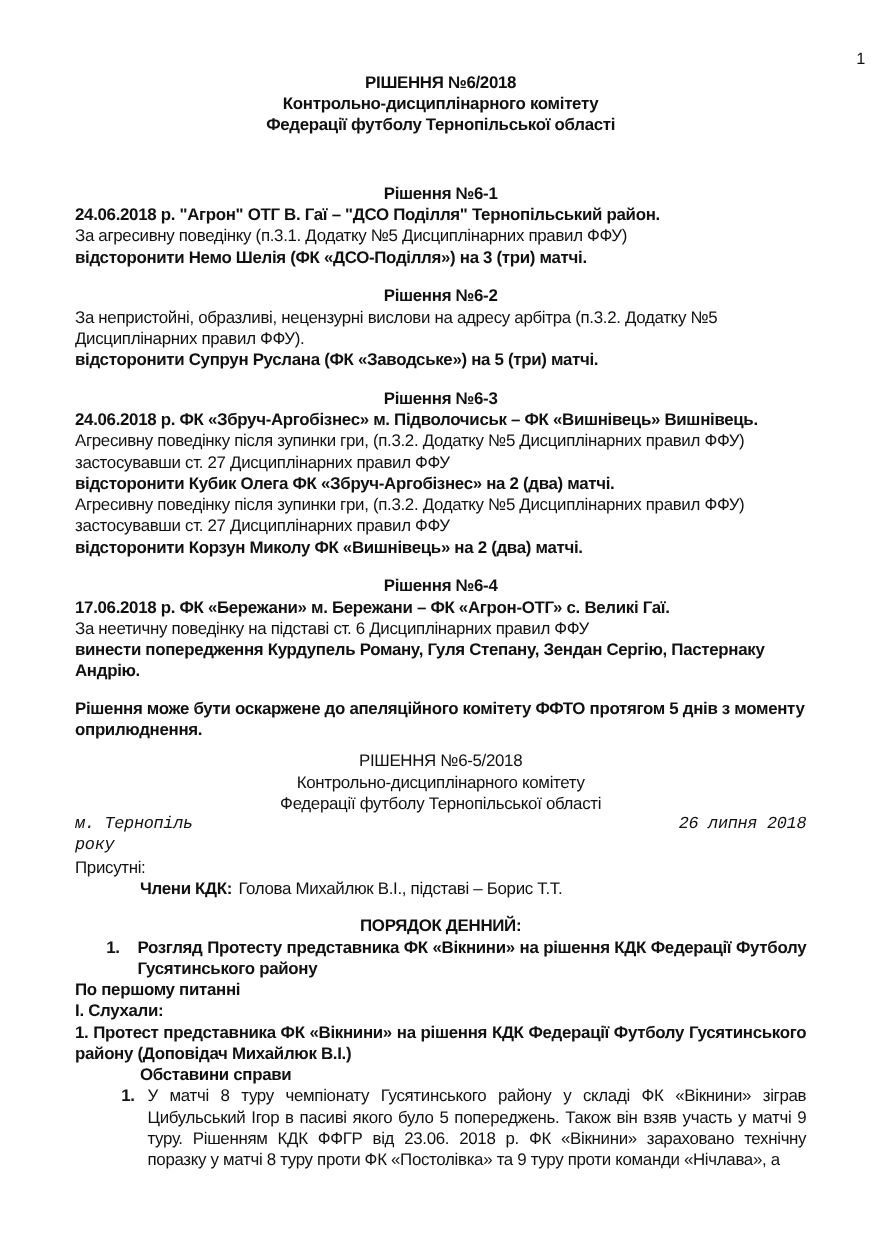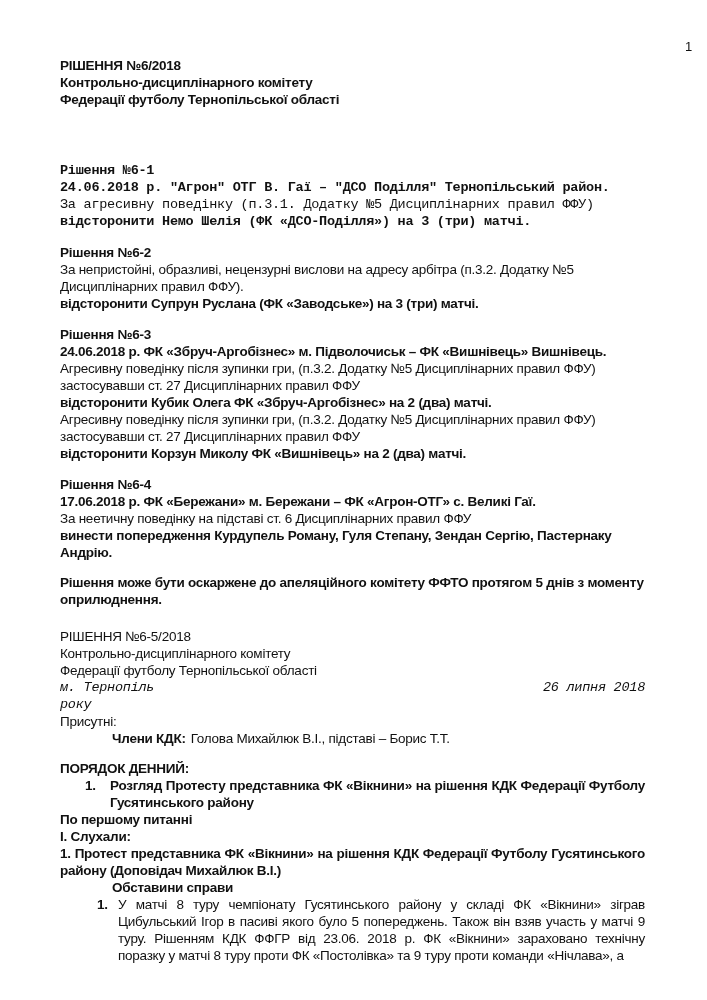--- a/index.html
+++ b/index.html
@@ -23,28 +23,28 @@
   }
   .page-number {
     position: absolute;
     top: 38px;
     right: 15px;
     font-size: 13px;
     color: #111111;
   }
   .b { font-weight: bold; }
   .i { font-style: italic; font-family: Liberation Mono, monospace; }
-  .c { }
+  .c { text-align: center; }
   .j { text-align: justify; }
   .line { min-height: 17px; }
 
-  .sec-61 { margin-top: 54px; font-family: Liberation Mono, monospace; }
+  .sec-61 { margin-top: 38px; }
   .sec-62, .sec-63, .sec-64 { margin-top: 14px; }
   .appeal { margin-top: 13px; }
-  .sec-65-header { margin-top: 20px; }
+  .sec-65-header { margin-top: 8px; }
 
   .city-date-line {
     display: flex;
     justify-content: space-between;
   }
   .members-line { padding-left: 52px; }
   .members-label { margin-right: 5px; }
 
   .agenda-heading { margin-top: 13px; }
 
@@ -73,21 +73,21 @@
   <div class="sec-61">
     <div class="line c b">Рішення №6-1</div>
     <div class="line b">24.06.2018 р. "Агрон" ОТГ В. Гаї – "ДСО Поділля" Тернопільський район.</div>
     <div class="line">За агресивну поведінку (п.3.1. Додатку №5 Дисциплінарних правил ФФУ)</div>
     <div class="line b">відсторонити Немо Шелія (ФК «ДСО-Поділля») на 3 (три) матчі.</div>
   </div>
 
   <div class="sec-62">
     <div class="line c b">Рішення №6-2</div>
     <div class="line">За непристойні, образливі, нецензурні вислови на адресу арбітра (п.3.2. Додатку №5 Дисциплінарних правил ФФУ).</div>
-    <div class="line b">відсторонити Супрун Руслана (ФК «Заводське») на 3 (три) матчі.</div>
+    <div class="line b">відсторонити Супрун Руслана (ФК «Заводське») на 5 (три) матчі.</div>
   </div>
 
   <div class="sec-63">
     <div class="line c b">Рішення №6-3</div>
     <div class="line b">24.06.2018 р. ФК «Збруч-Аргобізнес» м. Підволочиськ – ФК «Вишнівець» Вишнівець.</div>
     <div class="line">Агресивну поведінку після зупинки гри, (п.3.2. Додатку №5 Дисциплінарних правил ФФУ)</div>
     <div class="line">застосувавши ст. 27 Дисциплінарних правил ФФУ</div>
     <div class="line b">відсторонити Кубик Олега ФК «Збруч-Аргобізнес» на 2 (два) матчі.</div>
     <div class="line">Агресивну поведінку після зупинки гри, (п.3.2. Додатку №5 Дисциплінарних правил ФФУ)</div>
     <div class="line">застосувавши ст. 27 Дисциплінарних правил ФФУ</div>

